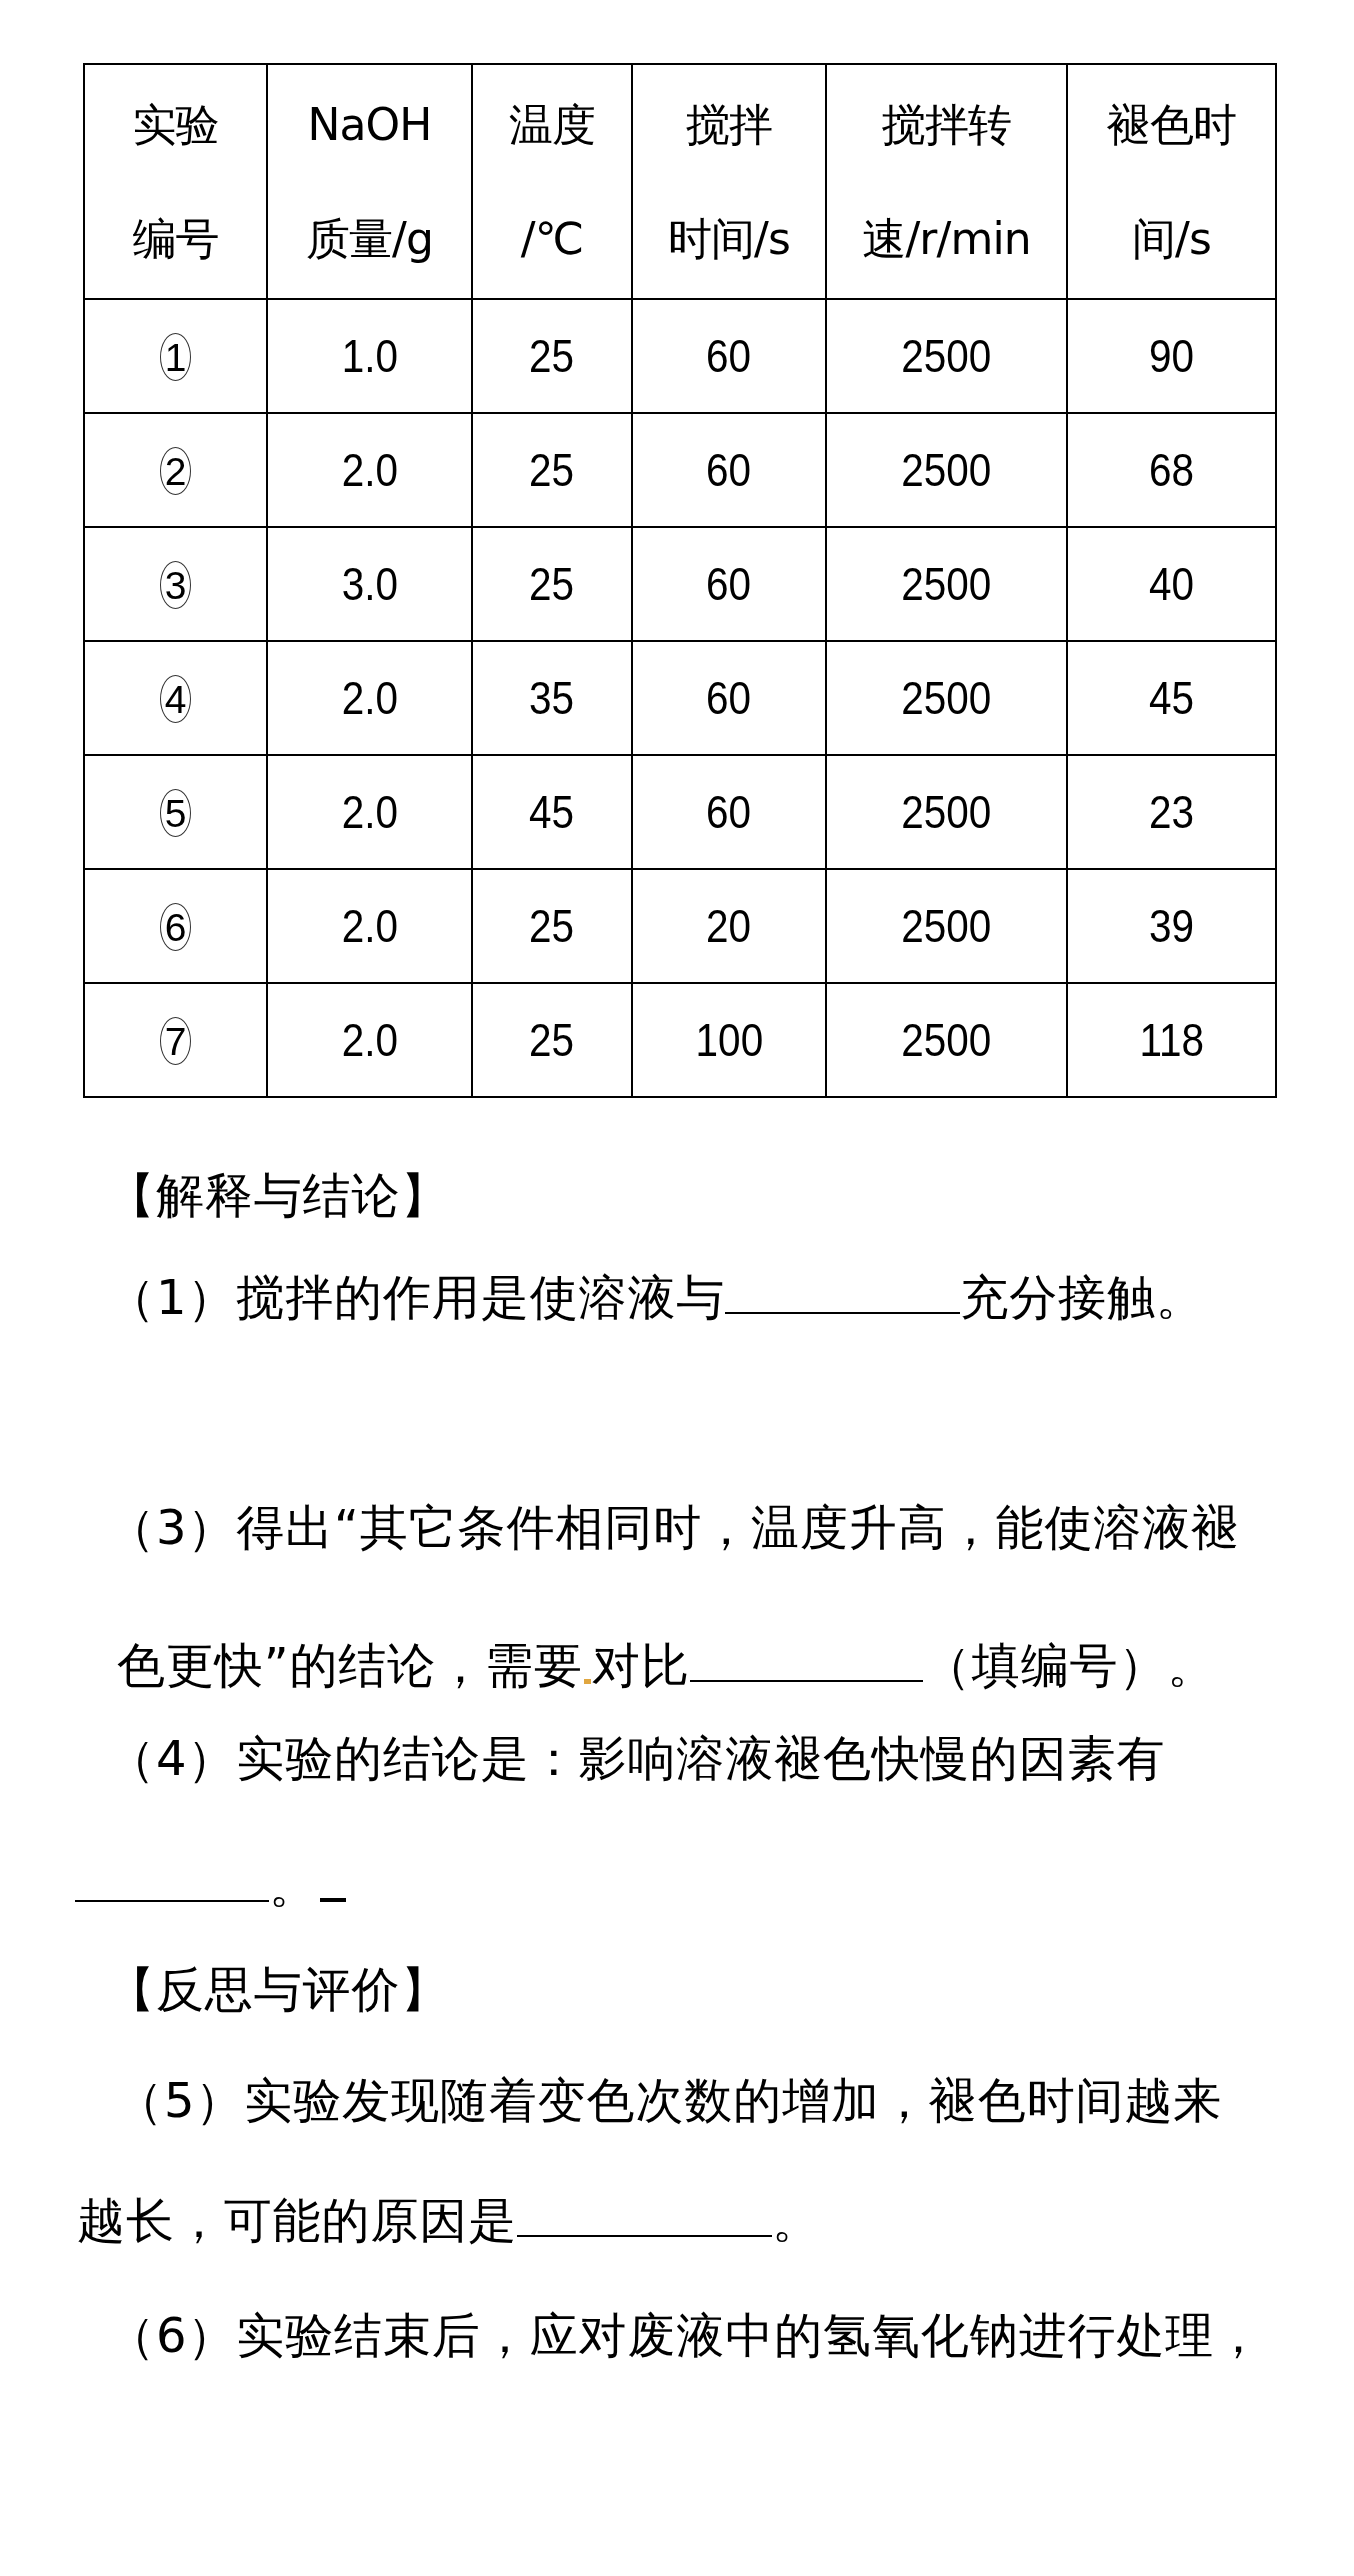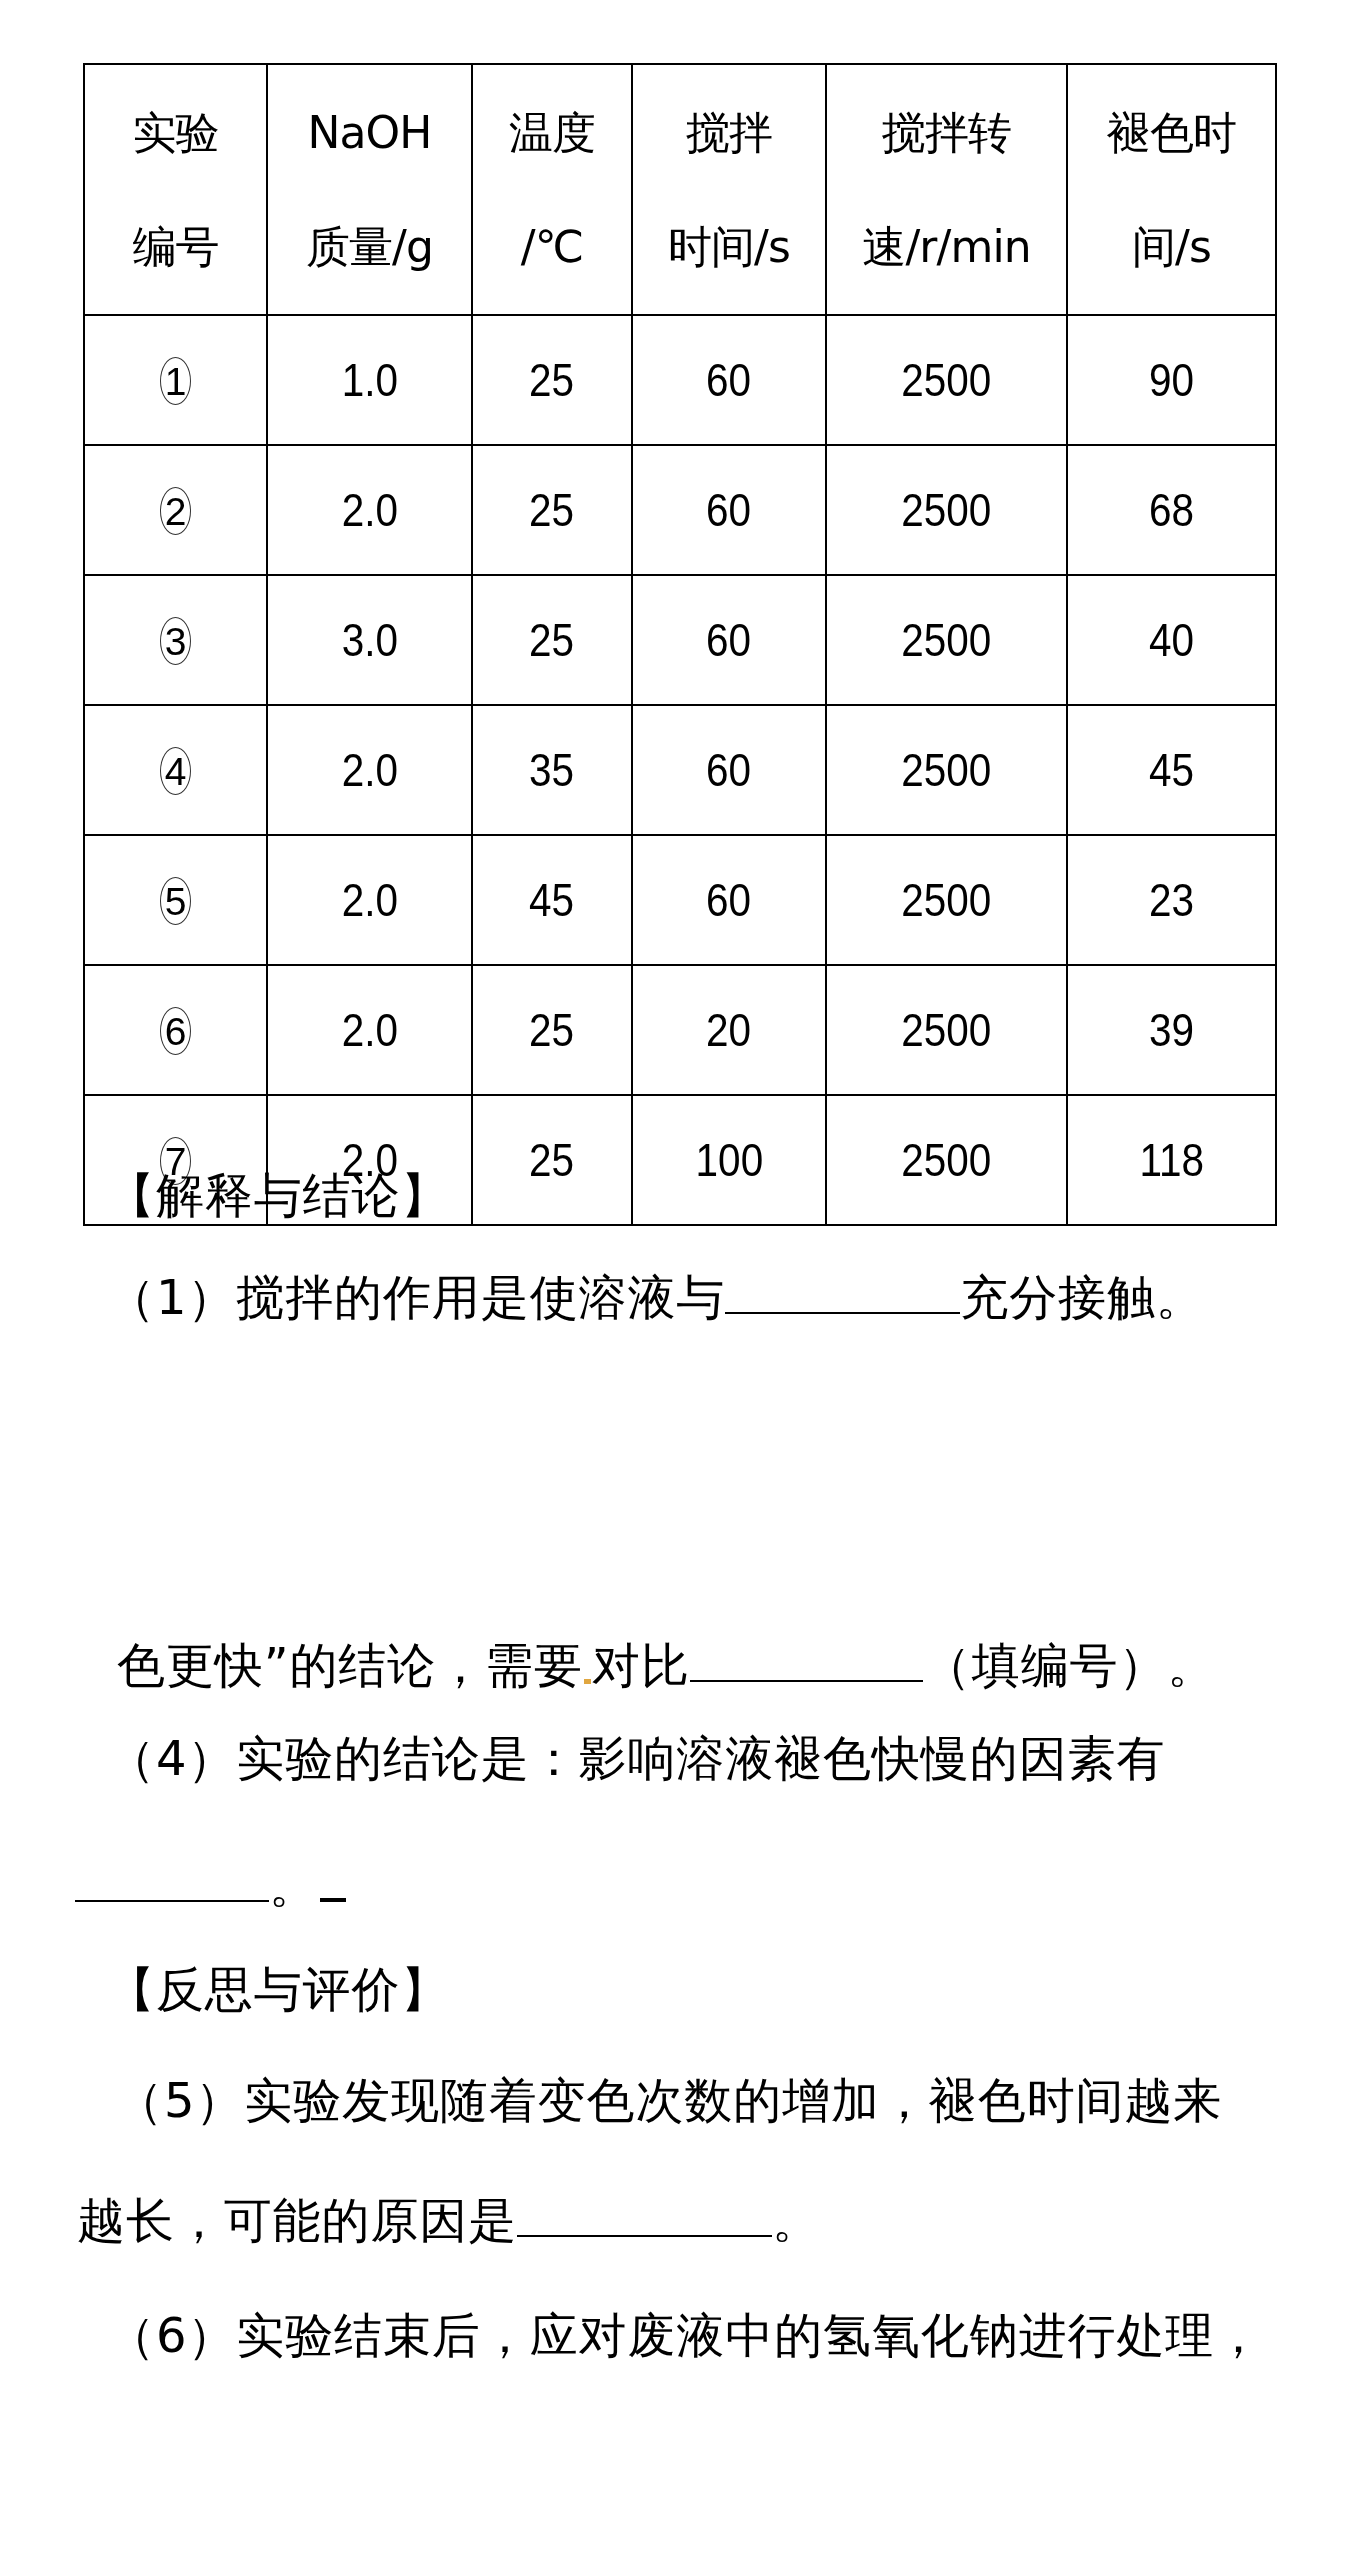--- a/index.html
+++ b/index.html
@@ -2,21 +2,21 @@
 <html style="font-size:14.8px"><head>
 <meta charset="utf-8">
 <style>
   html, body { margin: 0; padding: 0; background: #ffffff; }
   body { width: 1354px; height: 2576px; position: relative; overflow: hidden;
          font-family: "DejaVu Sans", "Liberation Sans", sans-serif; color: #000; }
   #page { position: absolute; left: 0; top: 0; width: 1354px; height: 2576px; }
 
   
   .tbl { position: absolute; left: 83px; top: 63px; width: 1191px; border-collapse: collapse; table-layout: fixed; }
-  .tbl td { border: 2.8px solid #000; padding: 8px; text-align: center; vertical-align: middle;
+  .tbl td { border: 2.8px solid #000; padding: 0; text-align: center; vertical-align: middle;
             font-size: 44px; line-height: 1; font-family: "DejaVu Sans", sans-serif; font-weight: normal; }
   .tbl tr.head td { height: 233px; }
   .tbl tr.row td { height: 112px; }
   .tbl .hline { display: block; line-height: 114px; white-space: nowrap; letter-spacing: -0.9px; }
   .tbl .num { font-family: "Liberation Sans", sans-serif; font-size: 46px; transform: scaleX(0.88); display: inline-block; }
   .circ { display: inline-block; width: 31px; height: 48px; border: 1.4px solid #333; border-radius: 50%;
           font-family: "Liberation Sans", sans-serif; font-size: 39px; line-height: 48px; text-align: center;
           box-sizing: border-box; vertical-align: middle; }
 
   
@@ -130,20 +130,21 @@
   </tbody>
     </table>
 
   <div class="line" style="left:107px; top:1158px;margin-top:10px;">【解释与结论】</div>
 
   <div class="line" style="left:107px; top:1270px;">
     <span>（1）搅拌的作用是使溶液与</span><span class="blank" style="width:235px;"></span><span>充分接触。</span>
   </div>
 
 
+  <div class="line" style="left:107px; top:1500px;">（3）得出“其它条件相同时，温度升高，能使溶液褪</div>
   <div class="line" style="left:77px; top:1638px;margin-left:40px;">
     <span>色更快”的结论，需要</span><span class="mark"></span><span>对比</span><span class="blank" style="width:233px;"></span><span>（填编号）。</span>
   </div>
 
   <div class="line" style="left:107px; top:1731px;">（4）实验的结论是：影响溶液褪色快慢的因素有</div>
   <div class="line" style="left:75px; top:1858px;">
     <span class="blank" style="width:194px;"></span><span>。</span>
   </div>
   <div class="dash" style="left:320px; top:1898px; width:26px;"></div>
 

